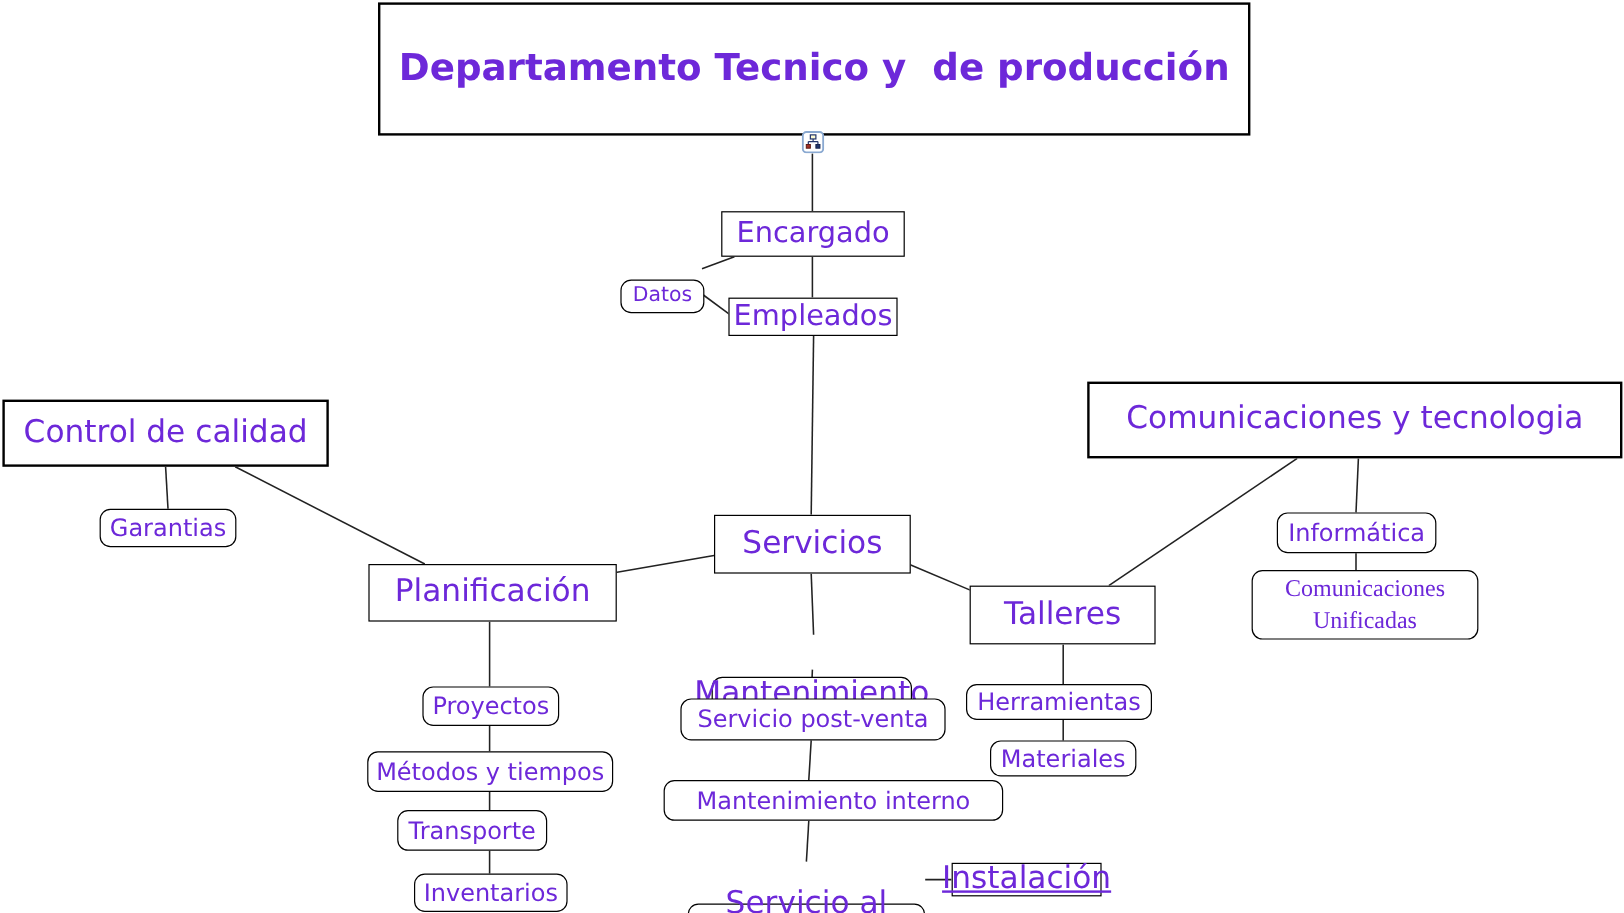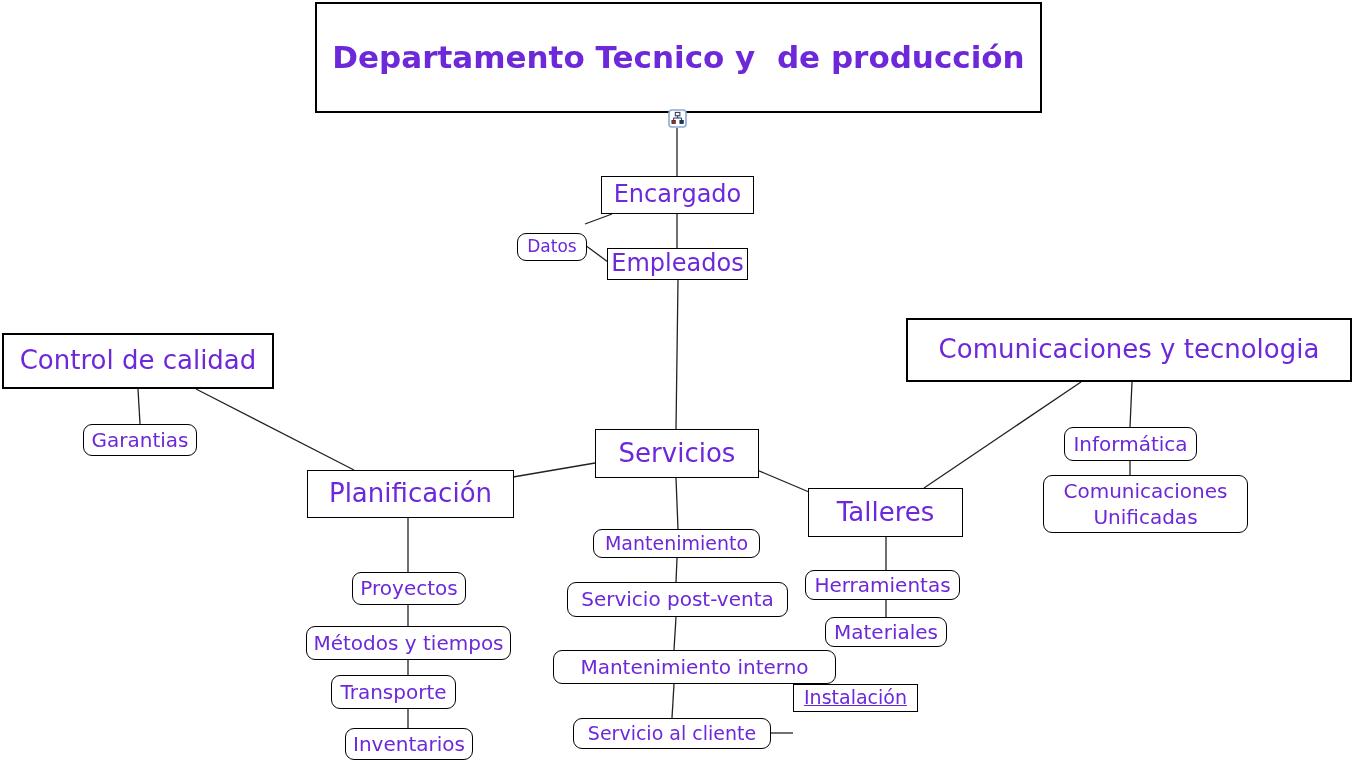--- a/index.html
+++ b/index.html
@@ -13,21 +13,21 @@
     position:absolute;z-index:2;box-sizing:border-box;background:#ffffff;
     border:1.6px solid #000;display:flex;align-items:center;justify-content:center;
     text-align:center;line-height:1.15;cursor:default;
   }
   .round{border-radius:9px;border-width:1.5px;}
   .node-title{border-width:2px;font-weight:bold;font-size:31px;white-space:pre;}
   .lvl1{font-size:26px;}
   .lvl2{font-size:26px;}
   .sub{font-size:24px;}
   .leaf{font-size:20px;}
-  .leaf-sm{font-size:19px;}
+  .leaf-sm{font-size:26px;margin-top:35px;}
   .tiny{font-size:17px;}
   .two-line{line-height:1.3;padding:2px 8px;}
   .map-icon{position:absolute;z-index:3;width:19px;height:19px;}
 </style>
 </head>
 <body>
 
 <div class="canvas">
 
   <svg class="edges">
@@ -73,21 +73,21 @@
   <div class="node sub" style="left:607px;top:248px;width:141px;height:32px;">Empleados</div>
 
   <div class="node lvl1" style="left:2px;top:333px;width:272px;height:56px;border-width:2px;">Control de calidad</div>
 
   <div class="node round leaf" style="left:83px;top:424px;width:114px;height:32px;">Garantias</div>
 
   <div class="node lvl1" style="left:906px;top:318px;width:446px;height:64px;border-width:2px;">Comunicaciones y tecnologia</div>
 
   <div class="node round leaf" style="left:1064px;top:427px;width:133px;height:34px;">Informática</div>
 
-  <div class="node round leaf two-line" style="left:1043px;top:475px;width:205px;height:58px;">Comunicaciones Unificadas</div>
+  <div class="node round leaf two-line" style="left:1043px;top:475px;width:189px;height:58px;font-family:Liberation Serif, serif;">Comunicaciones Unificadas</div>
 
   <div class="node lvl2" style="left:595px;top:429px;width:164px;height:49px;">Servicios</div>
 
   <div class="node lvl2" style="left:307px;top:470px;width:207px;height:48px;">Planificación</div>
 
   <div class="node lvl2" style="left:808px;top:488px;width:155px;height:49px;">Talleres</div>
 
   <div class="node round leaf" style="left:352px;top:572px;width:114px;height:33px;">Proyectos</div>
 
   <div class="node round leaf" style="left:306px;top:626px;width:205px;height:34px;">Métodos y tiempos</div>

